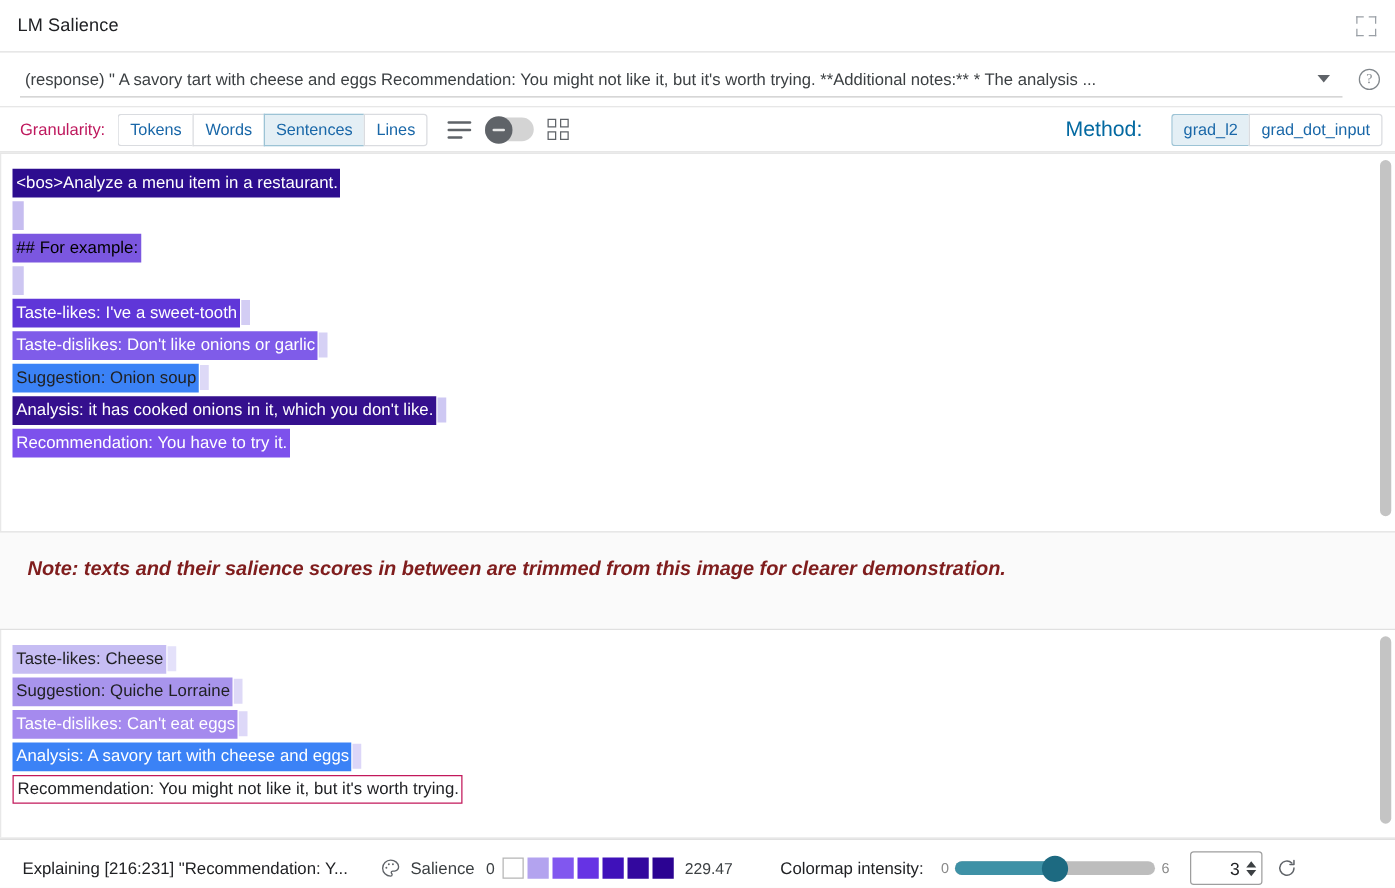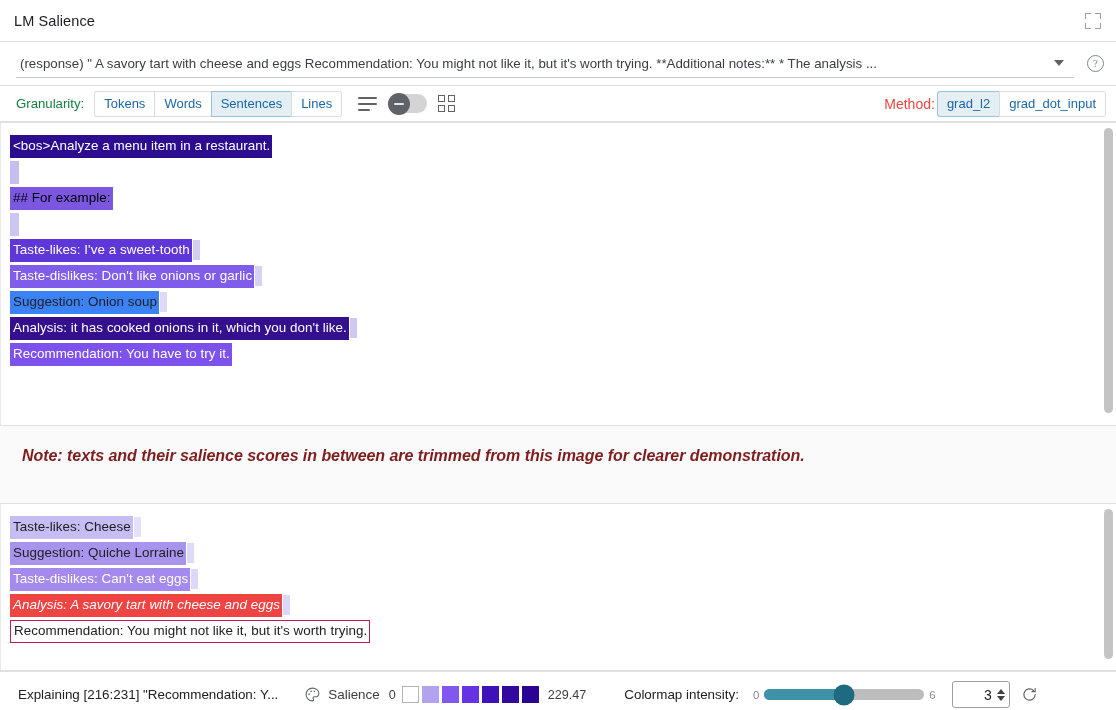--- a/index.html
+++ b/index.html
@@ -84,21 +84,21 @@
   }
 
   
   .toolbar {
     height: 36px; min-height: 36px;
     background: #fff;
     border-bottom: 1px solid #e0e0e0;
     display: flex; align-items: center;
     padding: 0 10px 0 16px;
   }
-  .tb-label { font-size: 13.2px; color: #15803d; margin-right: 10px; }
+  .tb-label { font-size: 13.2px; color: #be185d; margin-right: 10px; }
   .seg-group { display: flex; }
   .seg {
     font-size: 13px;
     color: #1967a8;
     background: #fff;
     border: 1px solid #dadce0;
     border-right: none;
     padding: 3px 9px 4px;
     line-height: 17px;
     cursor: pointer;
@@ -131,21 +131,21 @@
     display: flex; align-items: center; justify-content: center;
   }
   .toggle .knob::after {
     content: ""; width: 10px; height: 2px; background: #e8e8e8; border-radius: 1px;
   }
 
   .grid-icon { width: 17px; height: 17px; display: grid; grid-template-columns: 1fr 1fr; grid-template-rows: 1fr 1fr; gap: 3px; cursor: pointer; }
   .grid-icon i { border: 1.7px solid #5f6368; display: block; }
 
   .toolbar-right { margin-left: auto; display: flex; align-items: center; }
-  .method-label { font-size: 14px; color: #ef4444; margin-right: 2px; }
+  .method-label { font-size: 17px; color: #0369a1; margin-right: 23px; }
 
   
   .panel {
     background: #fff;
     border: 1px solid #e0e0e0;
     border-left: none; border-right: none;
     position: relative;
     overflow: hidden;
   }
   .panel-top { height: 304px; min-height: 304px; }
@@ -363,21 +363,21 @@
         </div>
         <div class="sal-row">
           <span class="chip" style="background: rgb(168, 148, 236); color: rgb(32, 33, 36);">Suggestion: Quiche Lorraine</span>
           <span class="gap-chip" style="background: rgb(222, 217, 247);"></span>
         </div>
         <div class="sal-row">
           <span class="chip" style="background: rgb(165, 138, 238); color: rgb(255, 255, 255);">Taste-dislikes: Can't eat eggs</span>
           <span class="gap-chip" style="background: rgb(221, 216, 248);"></span>
         </div>
         <div class="sal-row">
-          <span class="chip" style="background: #ef4444; color: rgb(255, 255, 255); font-style: italic;">Analysis: A savory tart with cheese and eggs</span>
+          <span class="chip" style="background: #3b82f6; color: rgb(255, 255, 255);">Analysis: A savory tart with cheese and eggs</span>
           <span class="gap-chip" style="background: rgb(220, 214, 248);"></span>
         </div>
         <div class="sal-row">
           <span class="chip boxed" style="background: rgb(255, 255, 255); color: rgb(32, 33, 36);">Recommendation: You might not like it, but it's worth trying.</span>
         </div>
       </div>
     <div class="vscroll">
       <div class="thumb" style="top:0; height:150px;"></div>
     </div>
   </div>

